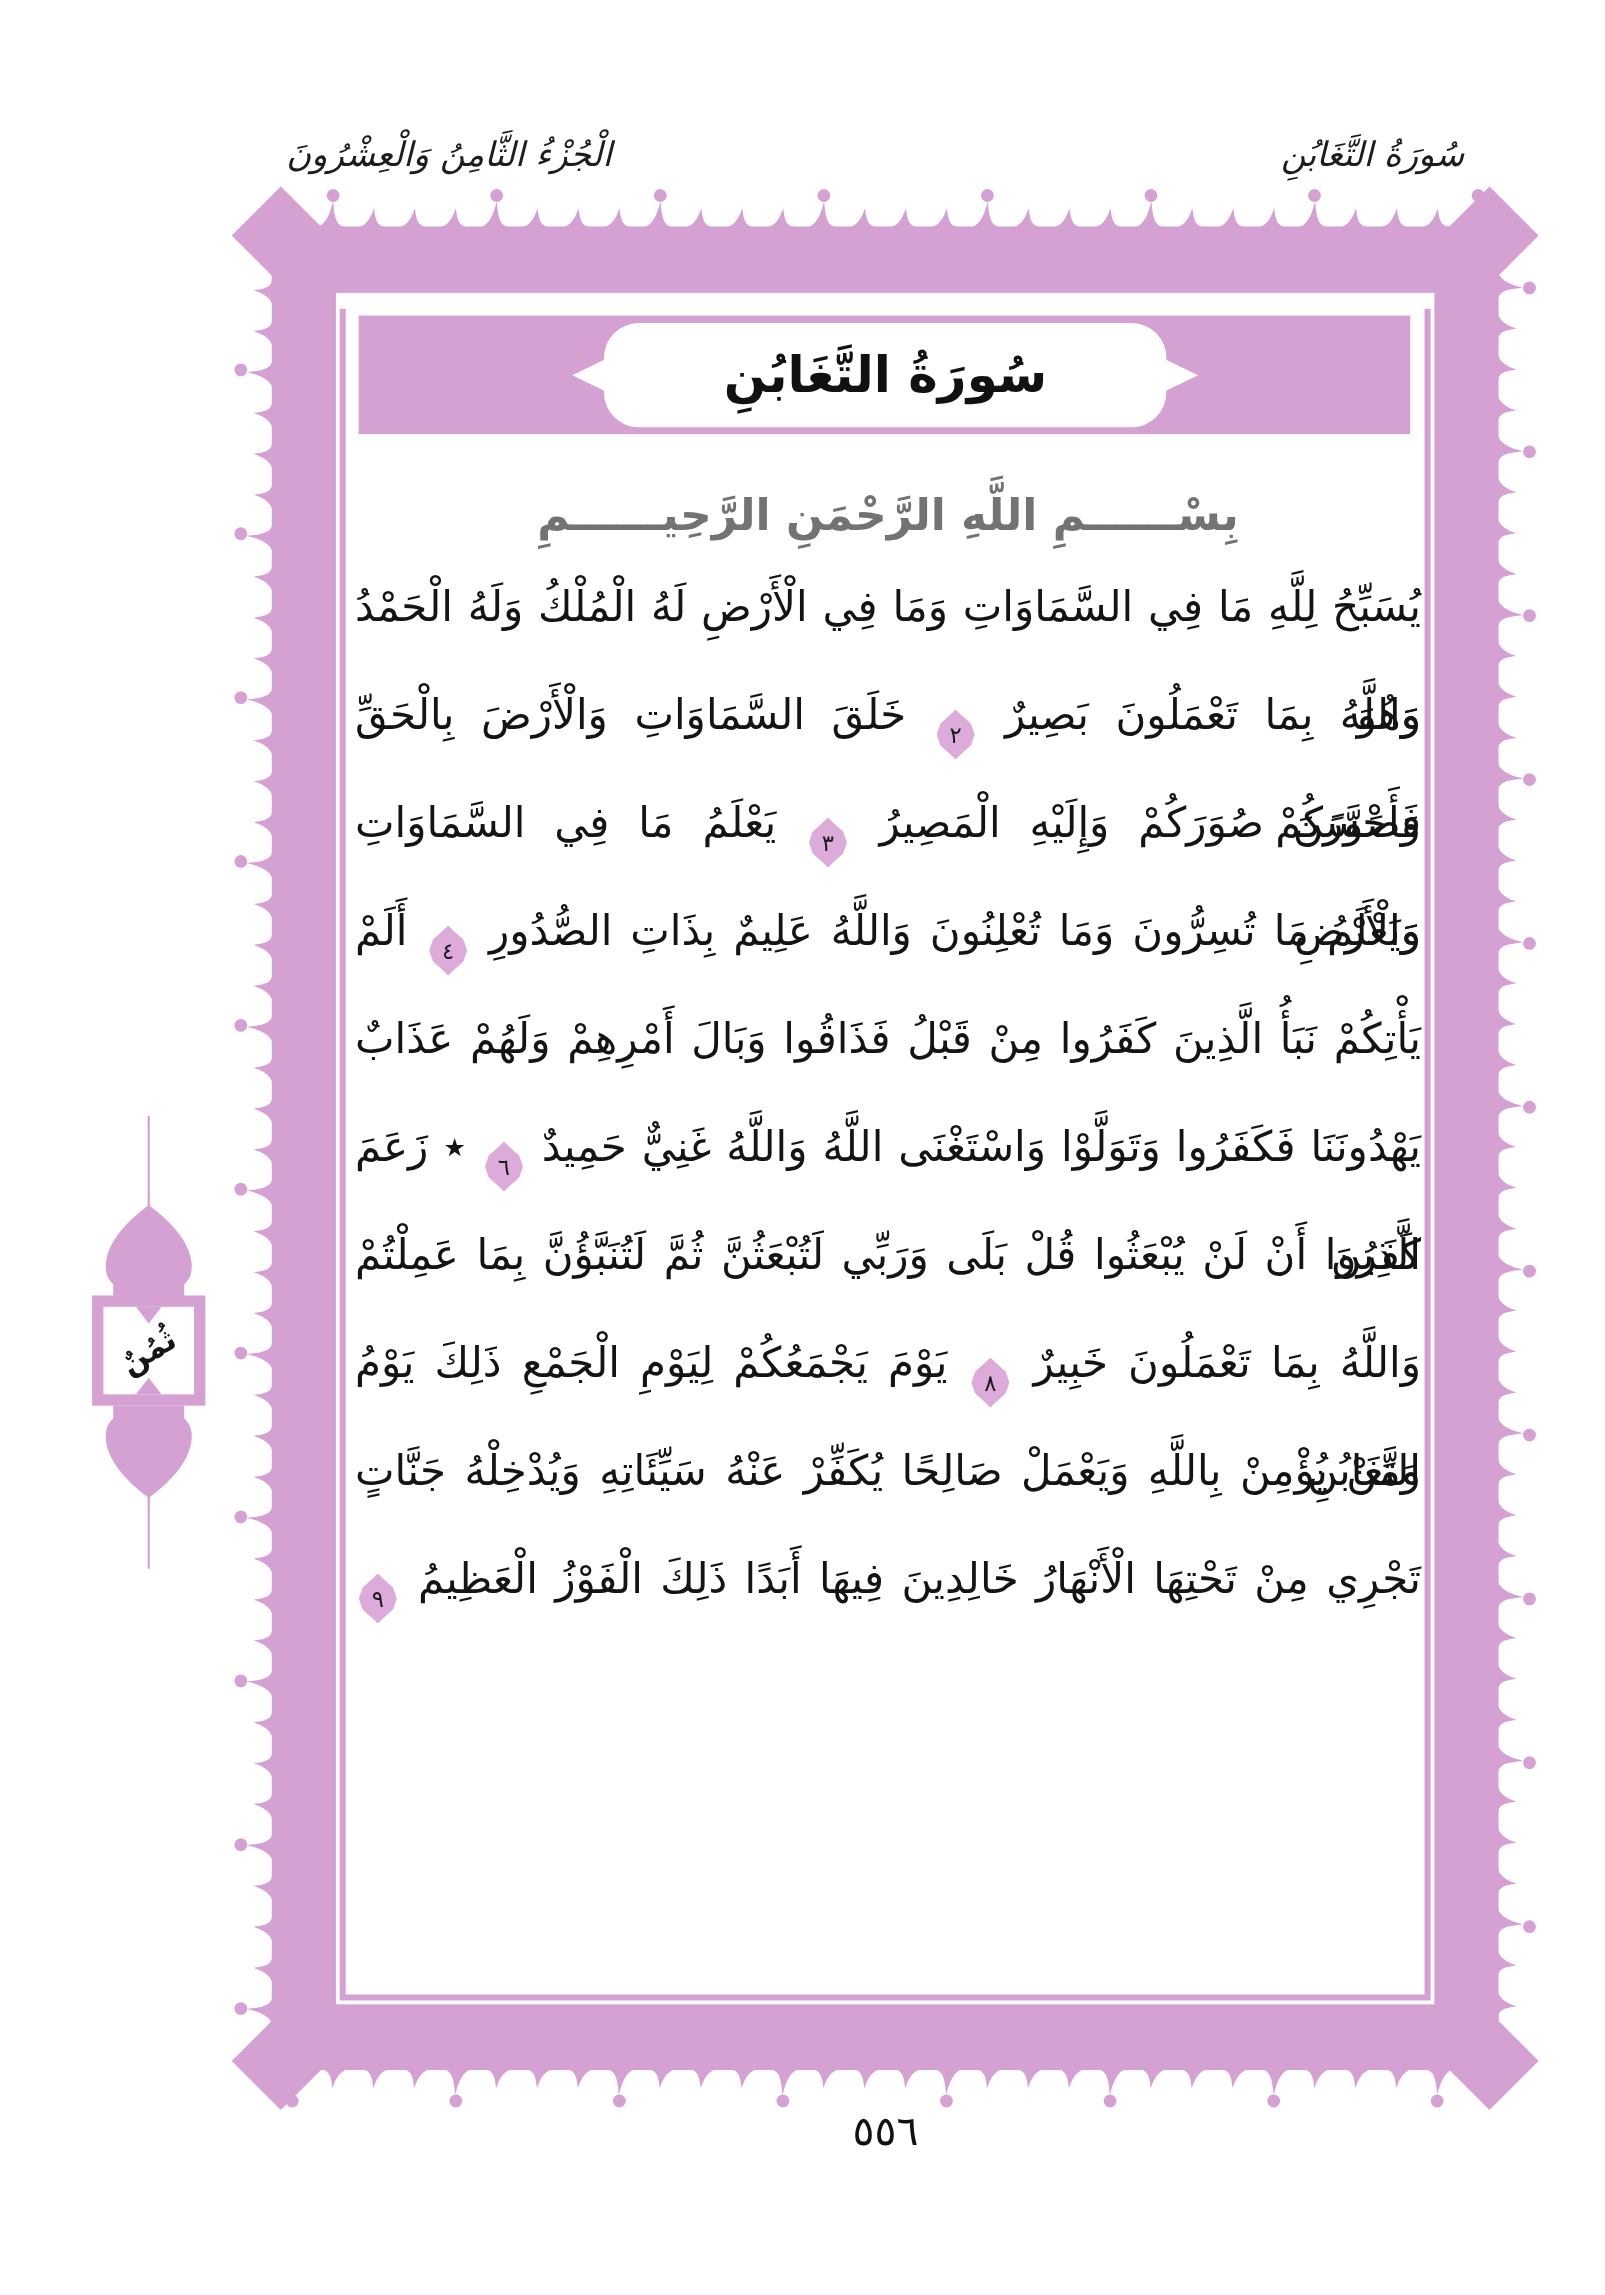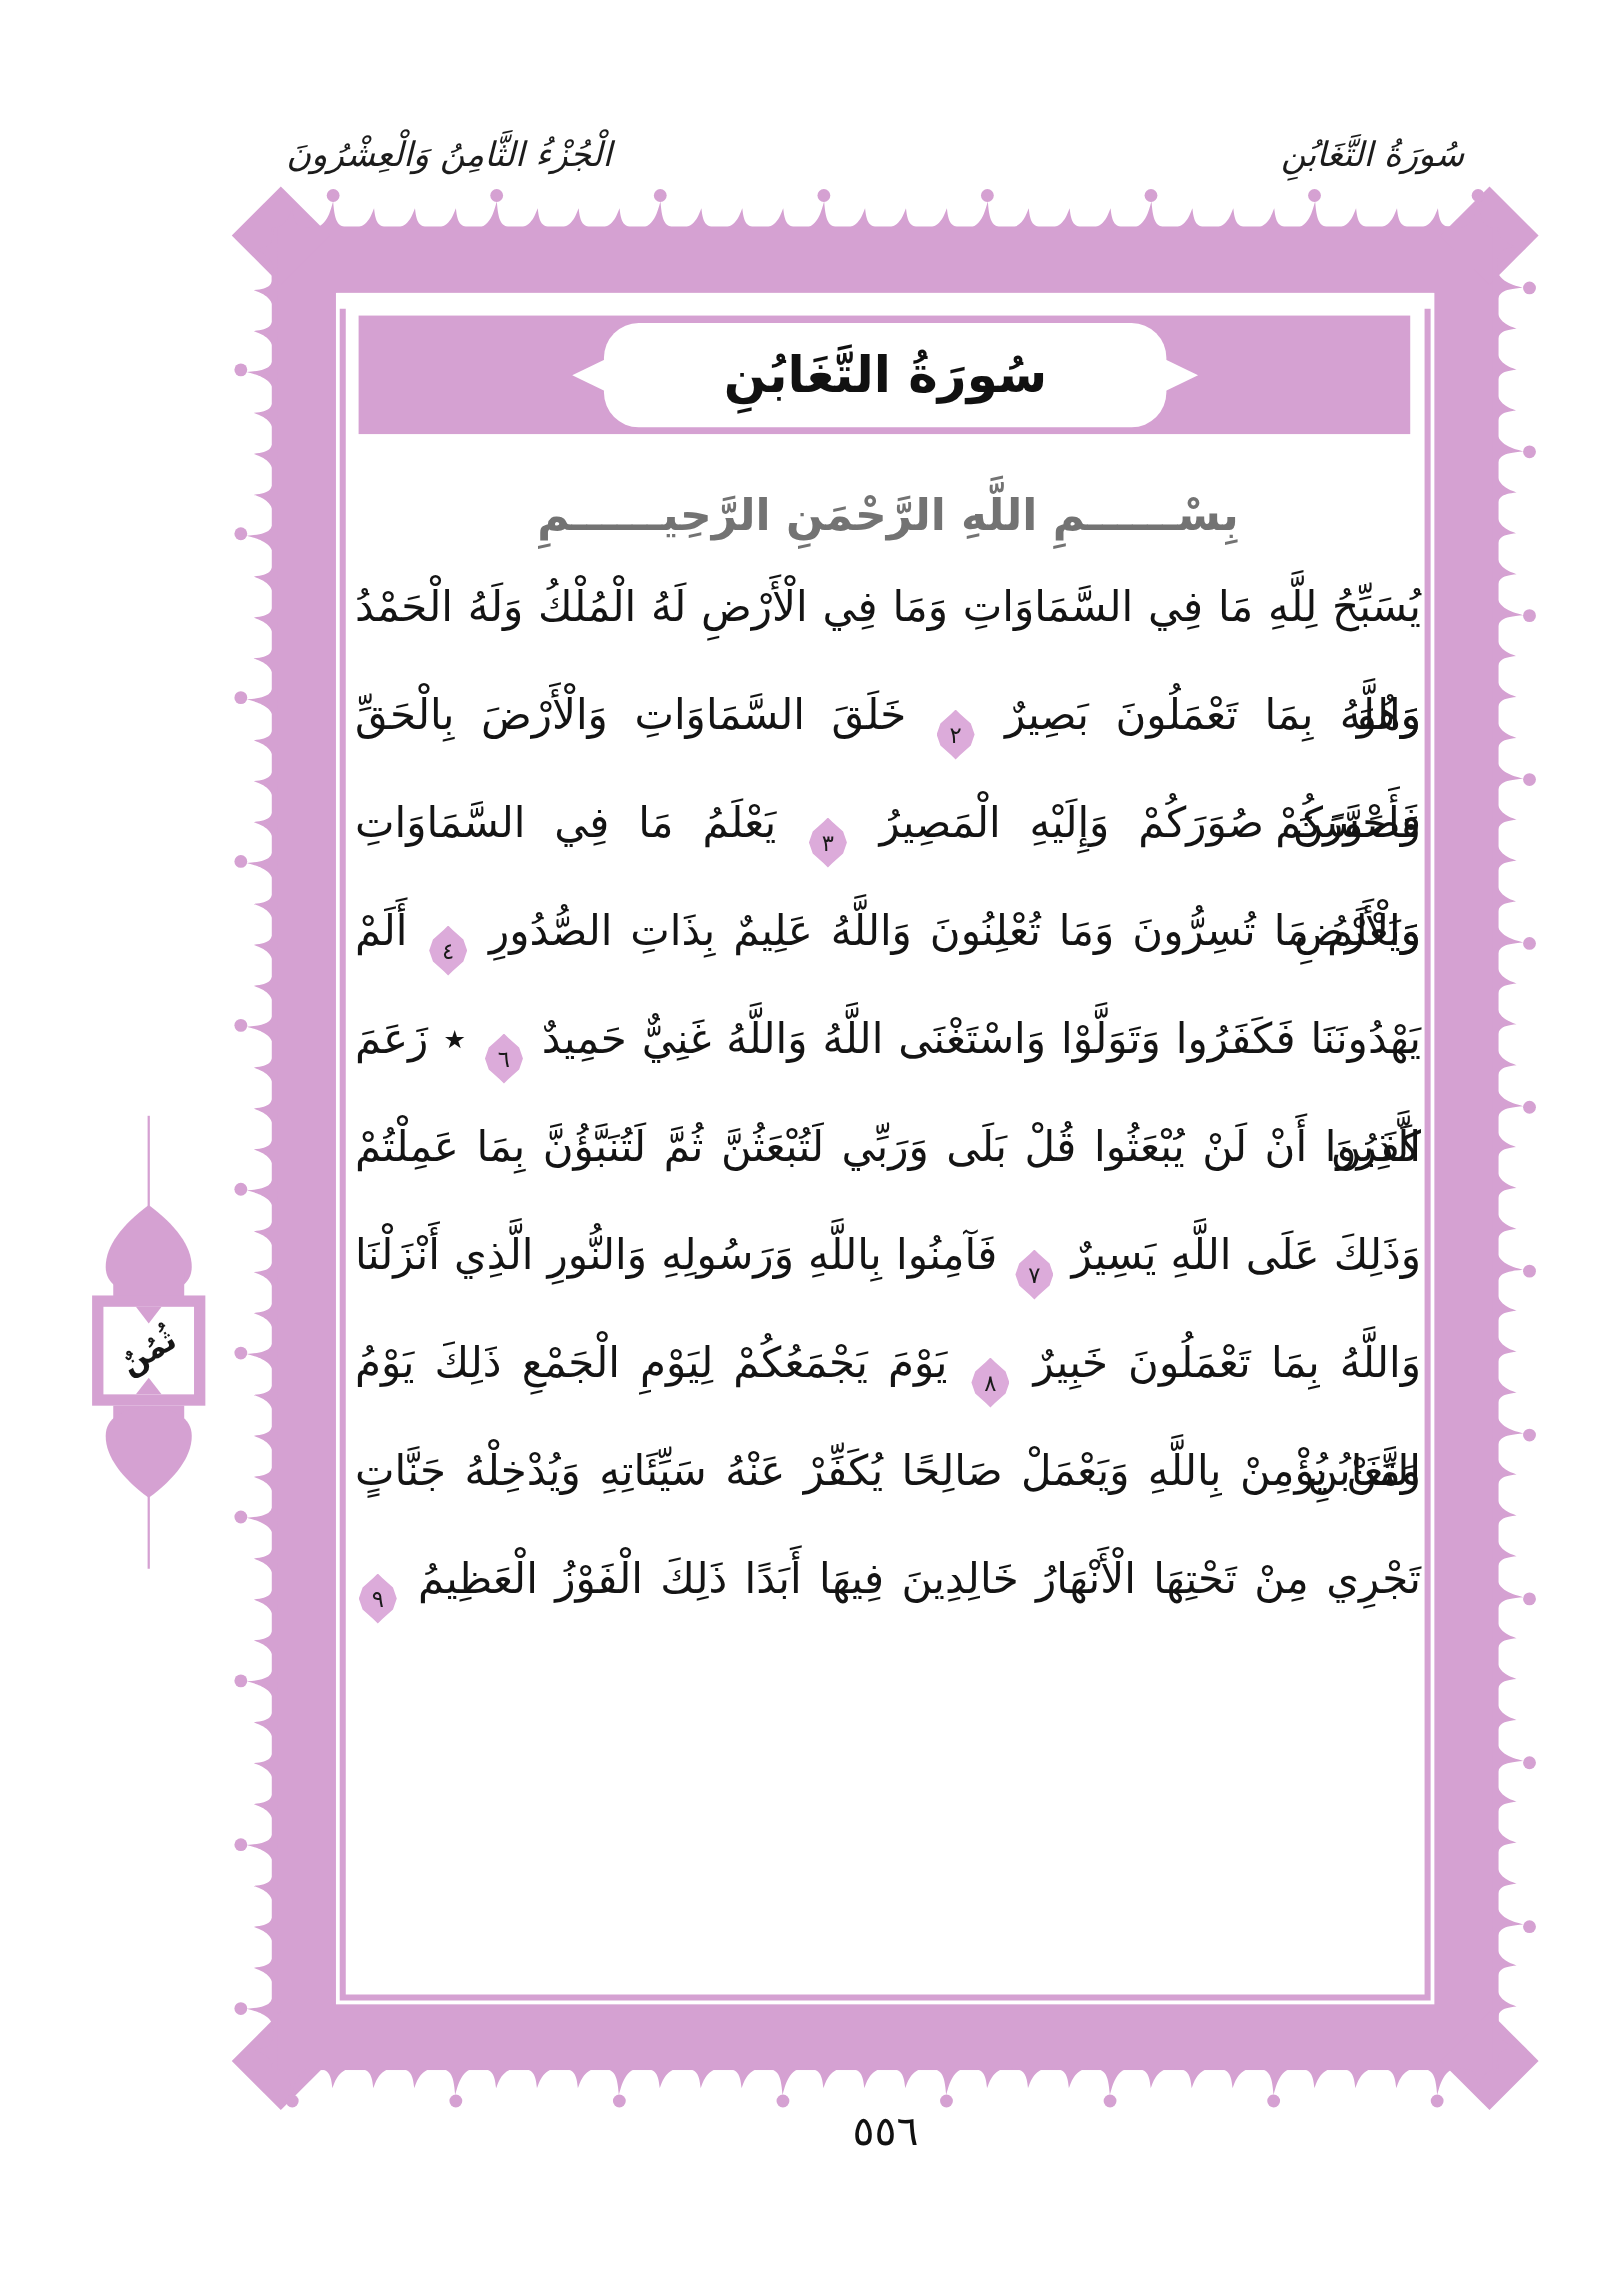--- a/index.html
+++ b/index.html
@@ -161,23 +161,23 @@
 
   <div class="surah-title-box">سُورَةُ التَّغَابُنِ</div>
 
   <div class="bismillah">بِسْــــــمِ اللَّهِ الرَّحْمَنِ الرَّحِيــــــمِ</div>
 
   <div class="quran-lines" id="quran-lines">
       <div class="mushaf-line"><span class="ayah-text">يُسَبِّحُ لِلَّهِ مَا فِي السَّمَاوَاتِ وَمَا فِي الْأَرْضِ لَهُ الْمُلْكُ وَلَهُ الْحَمْدُ وَهُوَ</span> </div>
       <div class="mushaf-line"><span class="ayah-text">وَاللَّهُ بِمَا تَعْمَلُونَ بَصِيرٌ</span> <span class="verse-marker">٢</span> <span class="ayah-text">خَلَقَ السَّمَاوَاتِ وَالْأَرْضَ بِالْحَقِّ وَصَوَّرَكُمْ</span> </div>
       <div class="mushaf-line"><span class="ayah-text">فَأَحْسَنَ صُوَرَكُمْ وَإِلَيْهِ الْمَصِيرُ</span> <span class="verse-marker">٣</span> <span class="ayah-text">يَعْلَمُ مَا فِي السَّمَاوَاتِ وَالْأَرْضِ</span> </div>
       <div class="mushaf-line"><span class="ayah-text">وَيَعْلَمُ مَا تُسِرُّونَ وَمَا تُعْلِنُونَ وَاللَّهُ عَلِيمٌ بِذَاتِ الصُّدُورِ</span> <span class="verse-marker">٤</span> <span class="ayah-text">أَلَمْ</span> </div>
+      <div class="mushaf-line"><span class="ayah-text">يَأْتِكُمْ نَبَأُ الَّذِينَ كَفَرُوا مِنْ قَبْلُ فَذَاقُوا وَبَالَ أَمْرِهِمْ وَلَهُمْ عَذَابٌ</span> </div>
       <div class="mushaf-line"><span class="ayah-text">يَهْدُونَنَا فَكَفَرُوا وَتَوَلَّوْا وَاسْتَغْنَى اللَّهُ وَاللَّهُ غَنِيٌّ حَمِيدٌ</span> <span class="verse-marker">٦</span> <span class="ayah-text">٭ زَعَمَ الَّذِينَ</span> </div>
       <div class="mushaf-line"><span class="ayah-text">كَفَرُوا أَنْ لَنْ يُبْعَثُوا قُلْ بَلَى وَرَبِّي لَتُبْعَثُنَّ ثُمَّ لَتُنَبَّؤُنَّ بِمَا عَمِلْتُمْ</span> </div>
-      <div class="mushaf-line"><span class="ayah-text">وَذَلِكَ عَلَى اللَّهِ يَسِيرٌ</span> <span class="verse-marker">٧</span> <span class="ayah-text">فَآمِنُوا بِاللَّهِ وَرَسُولِهِ وَالنُّورِ الَّذِي أَنْزَلْنَا</span> </div>
       <div class="mushaf-line"><span class="ayah-text">وَاللَّهُ بِمَا تَعْمَلُونَ خَبِيرٌ</span> <span class="verse-marker">٨</span> <span class="ayah-text">يَوْمَ يَجْمَعُكُمْ لِيَوْمِ الْجَمْعِ ذَلِكَ يَوْمُ التَّغَابُنِ</span> </div>
       <div class="mushaf-line"><span class="ayah-text">وَمَنْ يُؤْمِنْ بِاللَّهِ وَيَعْمَلْ صَالِحًا يُكَفِّرْ عَنْهُ سَيِّئَاتِهِ وَيُدْخِلْهُ جَنَّاتٍ</span> </div>
       <div class="mushaf-line"><span class="ayah-text">تَجْرِي مِنْ تَحْتِهَا الْأَنْهَارُ خَالِدِينَ فِيهَا أَبَدًا ذَلِكَ الْفَوْزُ الْعَظِيمُ</span> <span class="verse-marker">٩</span> </div>
     </div>
 
   <div class="thumn-label">
     <span>ثُمُنٌ</span>
   </div>
 
   <div class="page-number">٥٥٦</div>

